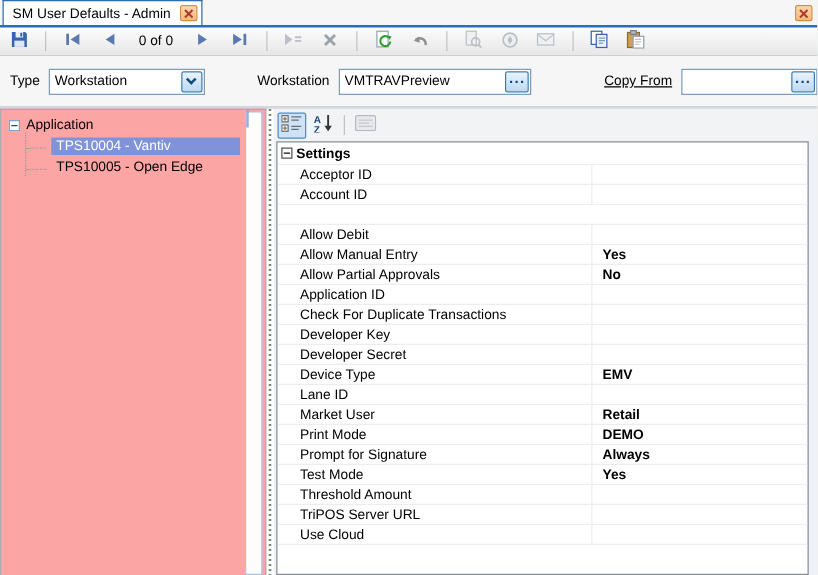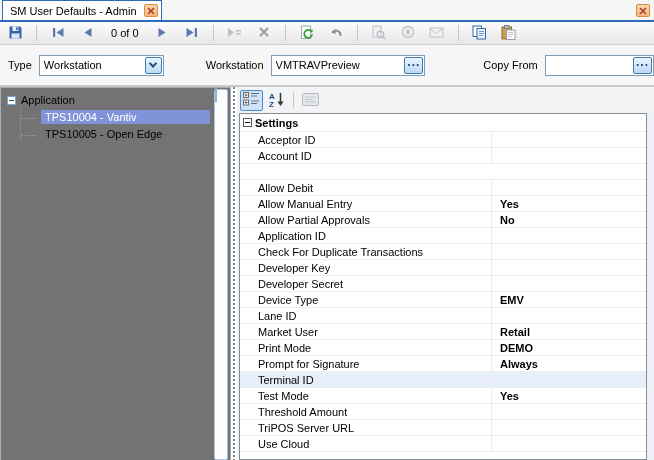--- a/index.html
+++ b/index.html
@@ -29,28 +29,28 @@
   .flabel{margin-right:7px;white-space:nowrap;}
   .combo{width:129px;height:21px;background:#fff;border:1px solid #7f9db9;display:flex;align-items:center;position:relative;padding-left:4px;}
   .combo-btn{position:absolute;right:1px;top:1px;bottom:1px;width:17px;border:1px solid #3c7fb1;border-radius:2px;
              background:linear-gradient(#eaf4fd,#bcd9f3);display:flex;align-items:center;justify-content:center;}
   .chev{width:6px;height:6px;border-right:2px solid #1a4a7a;border-bottom:2px solid #1a4a7a;transform:rotate(45deg) translate(-1px,-1px);}
   .efield{height:21px;background:#fff;border:1px solid #7f9db9;display:flex;align-items:center;position:relative;}
   .efield input{border:none;outline:none;background:transparent;font:inherit;padding:0 20px 0 4px;width:100%;height:100%;}
   .ebtn{position:absolute;right:1px;top:1px;bottom:1px;width:19px;border:1px solid #3c7fb1;border-radius:2px;
         background:linear-gradient(#eaf4fd,#bcd9f3);color:#17447e;font-weight:bold;letter-spacing:1px;
         display:flex;align-items:flex-start;justify-content:center;line-height:9px;font-size:12px;}
-  .sp1{margin-left:42px;} .sp2{margin-left:58px;}
+  .sp1{margin-left:42px;} .sp2{margin-left:58px;text-decoration:underline;}
   .w-workstation{width:160px;} .w-copy{width:113px;}
 
   
   .main{height:374px;display:flex;border-top:1px solid #c6c6c6;background:#eef2f8;}
 
   
-  .treepanel{width:231px;background:#737373;border:1px solid #a8adb4;border-bottom:none;position:relative;overflow:hidden;}
+  .treepanel{width:213px;background:#fca5a5;border:1px solid #a8adb4;border-bottom:none;position:relative;overflow:hidden;}
   .tree{padding:6px 0 0 6px;}
   .tree-root{display:flex;align-items:center;gap:5px;}
   .expander{width:9px;height:9px;border:1px solid #7da2ce;background:#fff;position:relative;flex:none;}
   .expander::after{content:"";position:absolute;left:1px;right:1px;top:3px;height:1px;background:#444;}
   .tree-children{margin-left:13px;border-left:1px dotted #9a9a9a;padding-top:4px;}
   .tree-item{margin:0 20px 3px 20px;padding:1px 4px;position:relative;white-space:nowrap;}
   .tree-item::before{content:"";position:absolute;left:-20px;top:8px;width:16px;border-top:1px dotted #9a9a9a;}
   .tree-item.selected{background:#8193d8;color:#fff;}
   .vscroll{position:absolute;top:1px;right:2px;bottom:0;width:14px;background:#fdfdfd;border:1px solid #aac4e0;border-radius:2px;}
   .vscroll .up{width:6px;height:6px;border-left:2px solid #8fb2d8;border-top:2px solid #8fb2d8;transform:rotate(45deg);margin:5px auto 0;}
@@ -341,24 +341,20 @@
               <div class="pval">Retail</div>
             </div>
             <div class="prow">
               <div class="pname">Print Mode</div>
               <div class="pval">DEMO</div>
             </div>
             <div class="prow">
               <div class="pname">Prompt for Signature</div>
               <div class="pval">Always</div>
             </div>
-            <div class="prow selected">
-              <div class="pname">Terminal ID</div>
-              <div class="pval"></div>
-            </div>
             <div class="prow">
               <div class="pname">Test Mode</div>
               <div class="pval">Yes</div>
             </div>
             <div class="prow">
               <div class="pname">Threshold Amount</div>
               <div class="pval"></div>
             </div>
             <div class="prow">
               <div class="pname">TriPOS Server URL</div>

